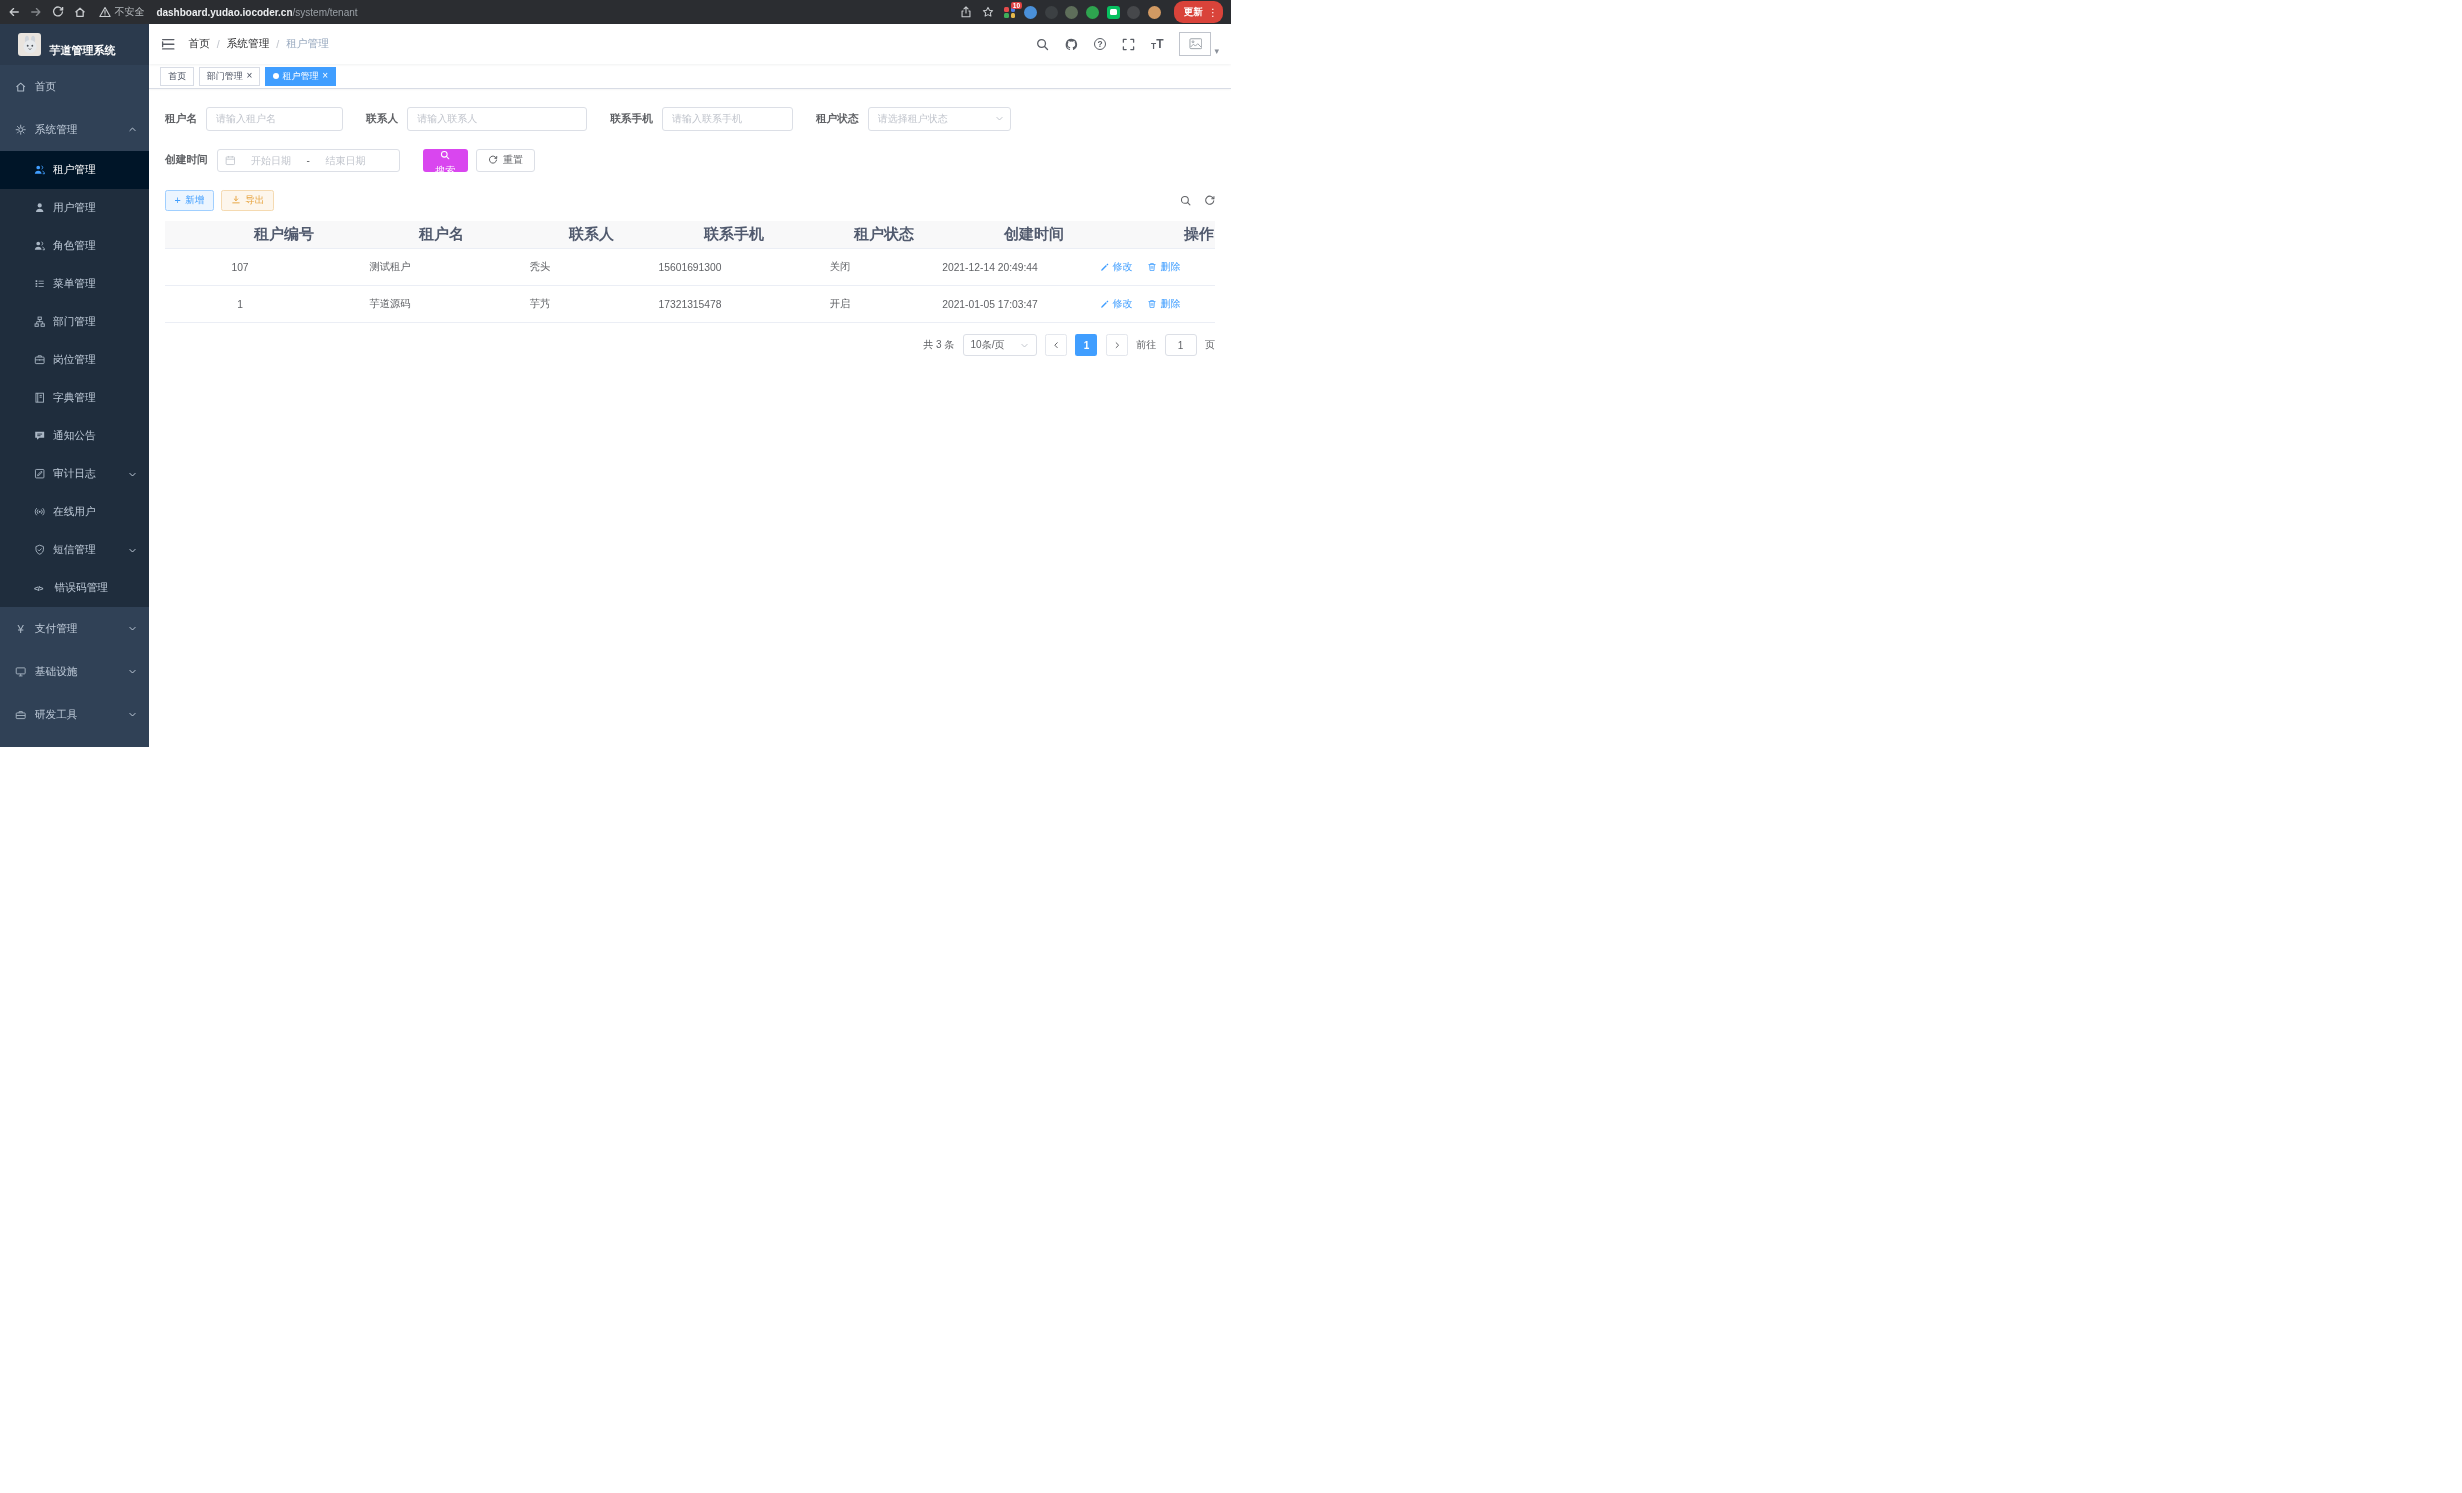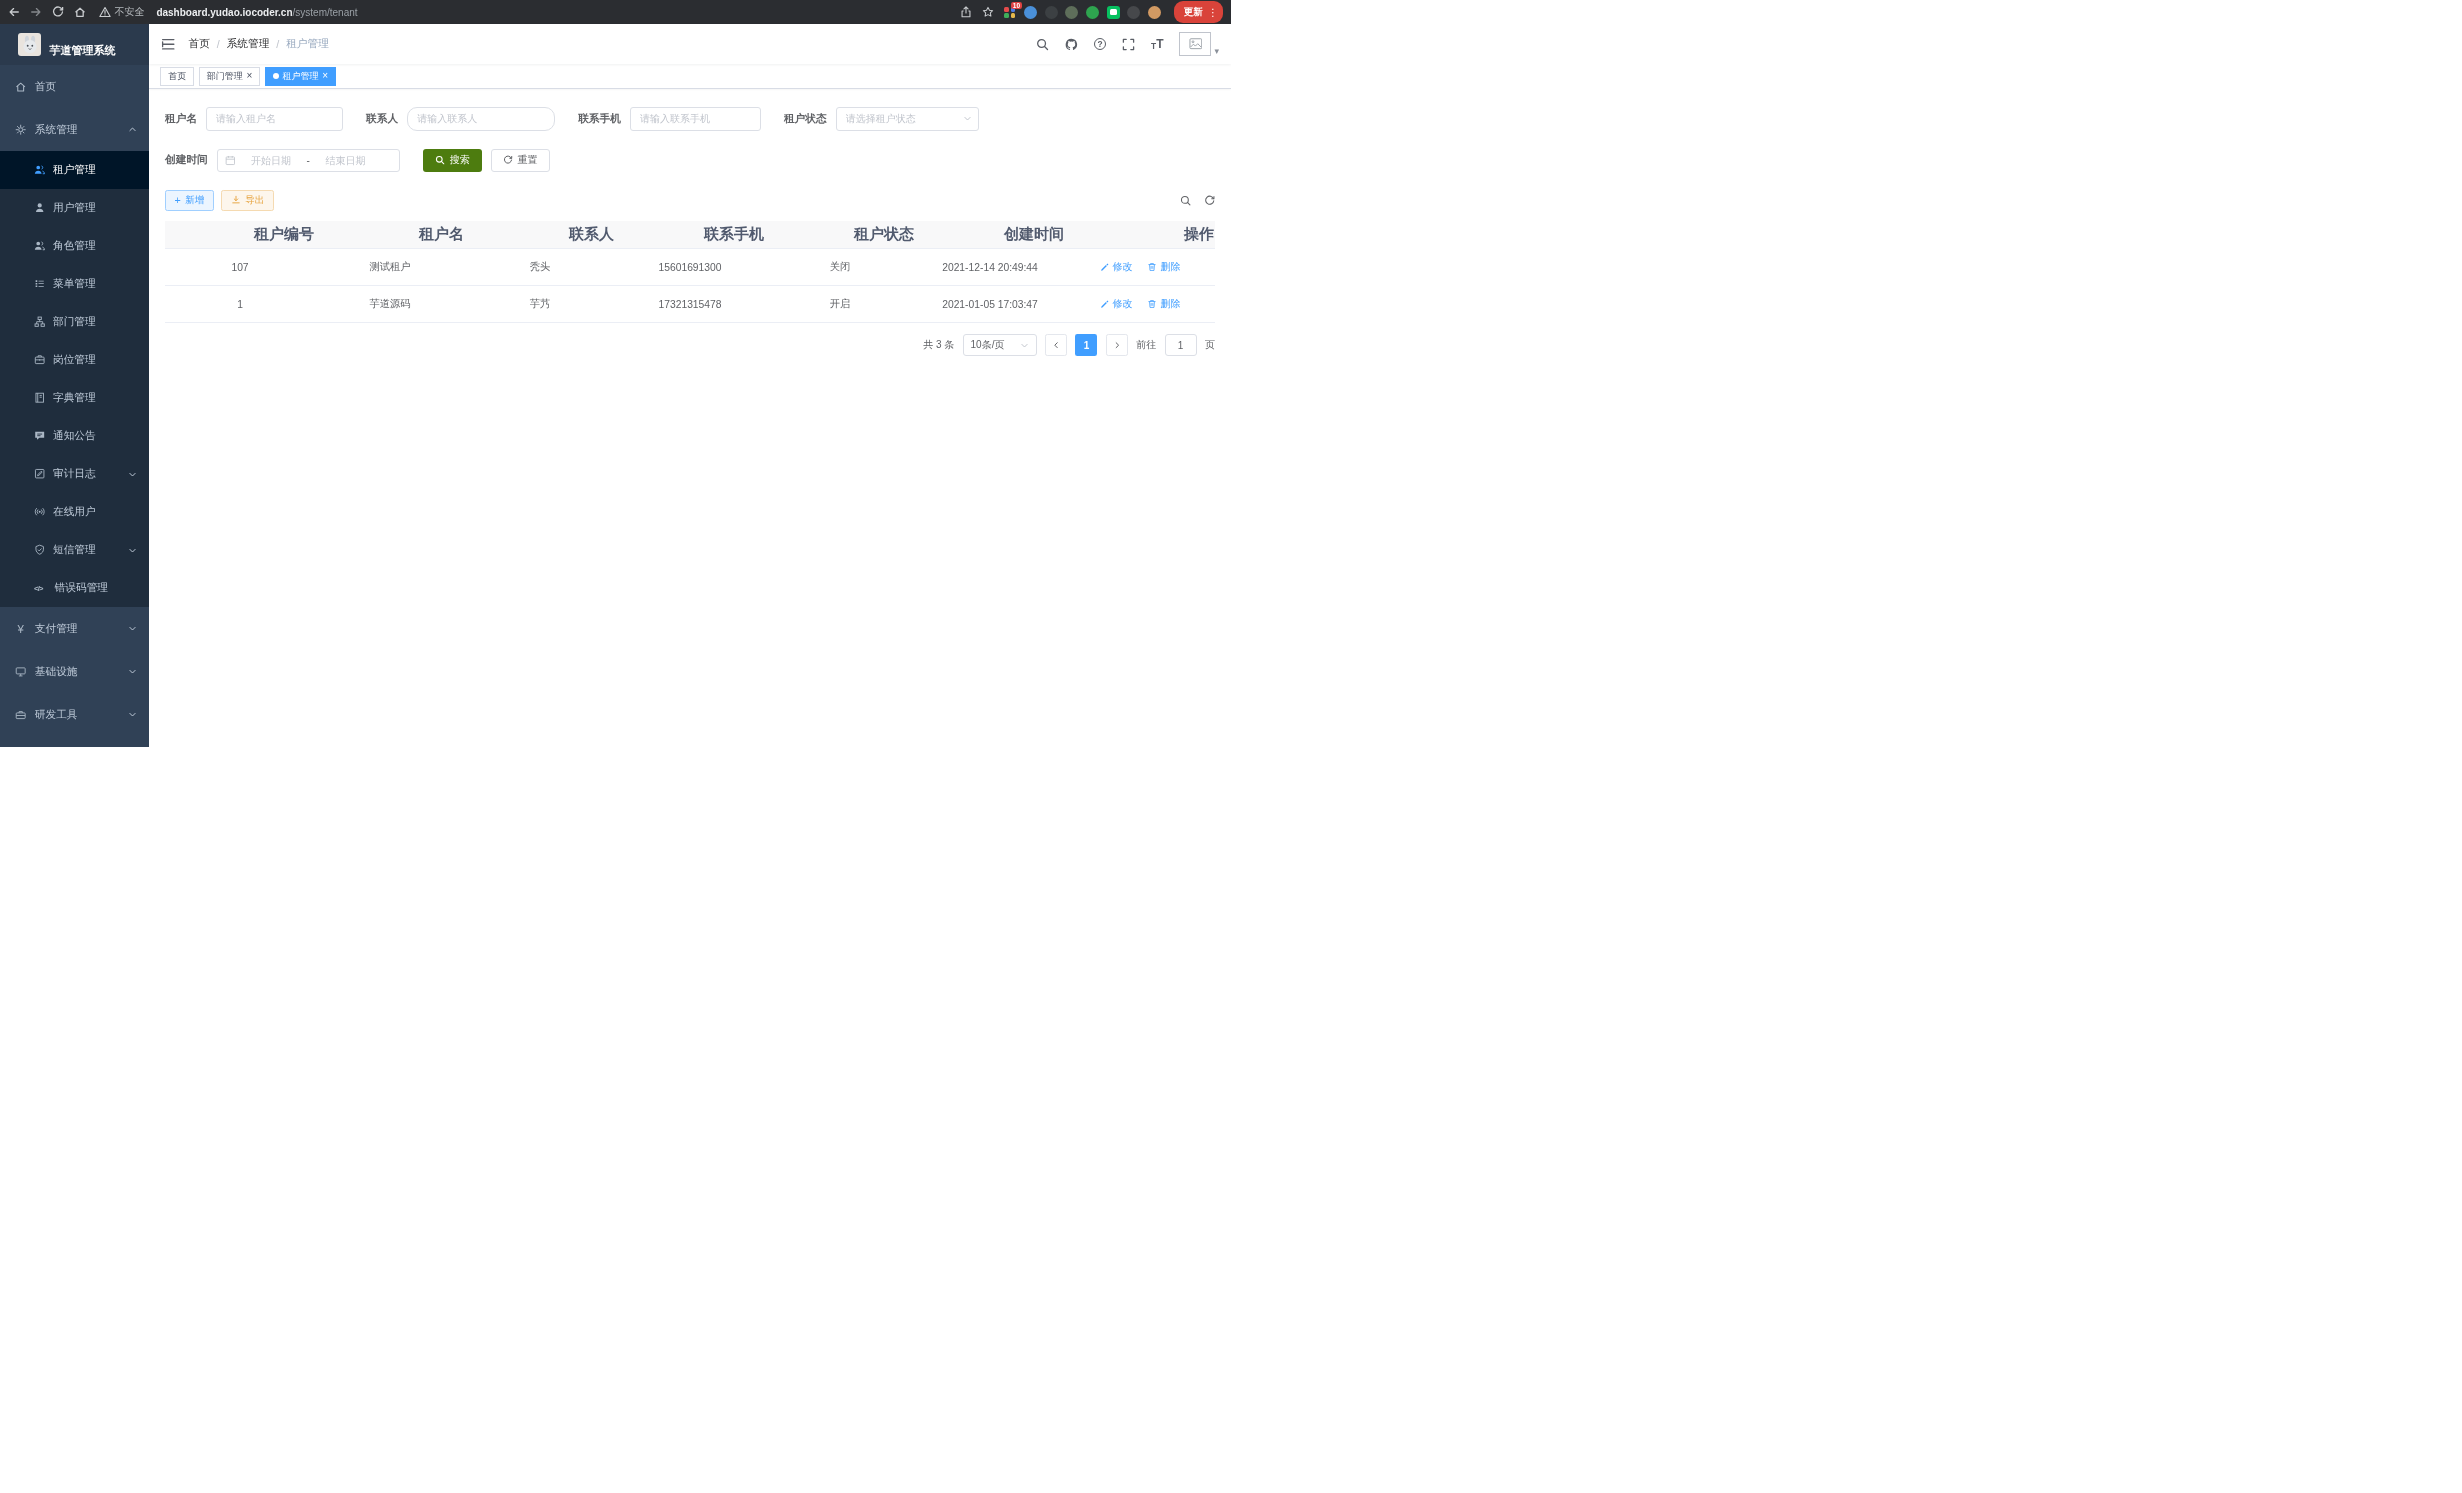--- a/index.html
+++ b/index.html
@@ -99,21 +99,21 @@
   .inp::placeholder { color:#c0c4cc; }
   .sel-wrap { position:relative; display:flex; align-items:center; }
   .sel-chev { position:absolute; right:6.9px; color:#c0c4cc; width:9px; height:9px; pointer-events:none; }
   .date-wrap { width:183px; height:23.6px; border:0.8px solid #dcdfe6; border-radius:3px; display:flex; align-items:center; padding:0 6.9px; gap:4.6px; background:#fff; }
   .date-wrap .ico { color:#c0c4cc; width:10.7px; height:10.7px; }
   .date-inp { border:none; outline:none; width:62px; font-size:10px; text-align:center; color:#606266; font-family:inherit; }
   .date-inp::placeholder { color:#c0c4cc; }
   .date-sep { color:#606266; font-size:10px; }
   .btn { height:23.6px; border-radius:3px; padding:0 11.4px; display:inline-flex; align-items:center; gap:4.6px; font-size:10px; cursor:pointer; border:0.8px solid transparent; font-family:inherit; }
   .btn .ico { width:10px; height:10px; }
-  .btn-primary { background:#4d7c0f; color:#fff; }
+  .btn-primary { background:#d946ef; color:#fff;flex-direction:column; }
   .btn-default { background:#fff; border-color:#dcdfe6; color:#606266; }
   .btn-sm { height:20.6px; padding:0 8.4px; font-size:9.5px; border-radius:2.3px; }
   .btn-add { background:#ecf5ff; border-color:#a0cfff; color:#409eff; }
   .btn-export { background:#fdf6ec; border-color:#f5dab1; color:#e6a23c; }
   .plus-glyph { font-size:10.7px; line-height:1; }
 
   .toolbar { display:flex; align-items:center; margin-bottom:10px; }
   .toolbar .gap { width:7.6px; }
   .tool-icons { margin-left:auto; display:flex; align-items:center; gap:12px; color:#606266; }
   .tool-icons .ico { cursor:pointer; }
@@ -431,21 +431,21 @@
 
     <div class="content">
 
       <div class="filter-row">
         <div class="f-item">
           <span class="f-label">租户名</span>
           <input class="inp" style="width: 137px;" placeholder="请输入租户名">
         </div>
         <div class="f-item">
           <span class="f-label">联系人</span>
-          <input class="inp" style="width: 148px; border-radius: 10px;" placeholder="请输入联系人">
+          <input class="inp" style="width: 180px;" placeholder="请输入联系人">
         </div>
         <div class="f-item">
           <span class="f-label">联系手机</span>
           <input class="inp" style="width: 131px;" placeholder="请输入联系手机">
         </div>
         <div class="f-item">
           <span class="f-label">租户状态</span>
           <span class="sel-wrap">
             <input class="inp" style="width: 143px;" readonly="" placeholder="请选择租户状态">
             <svg class="sel-chev" viewBox="0 0 12 12">

